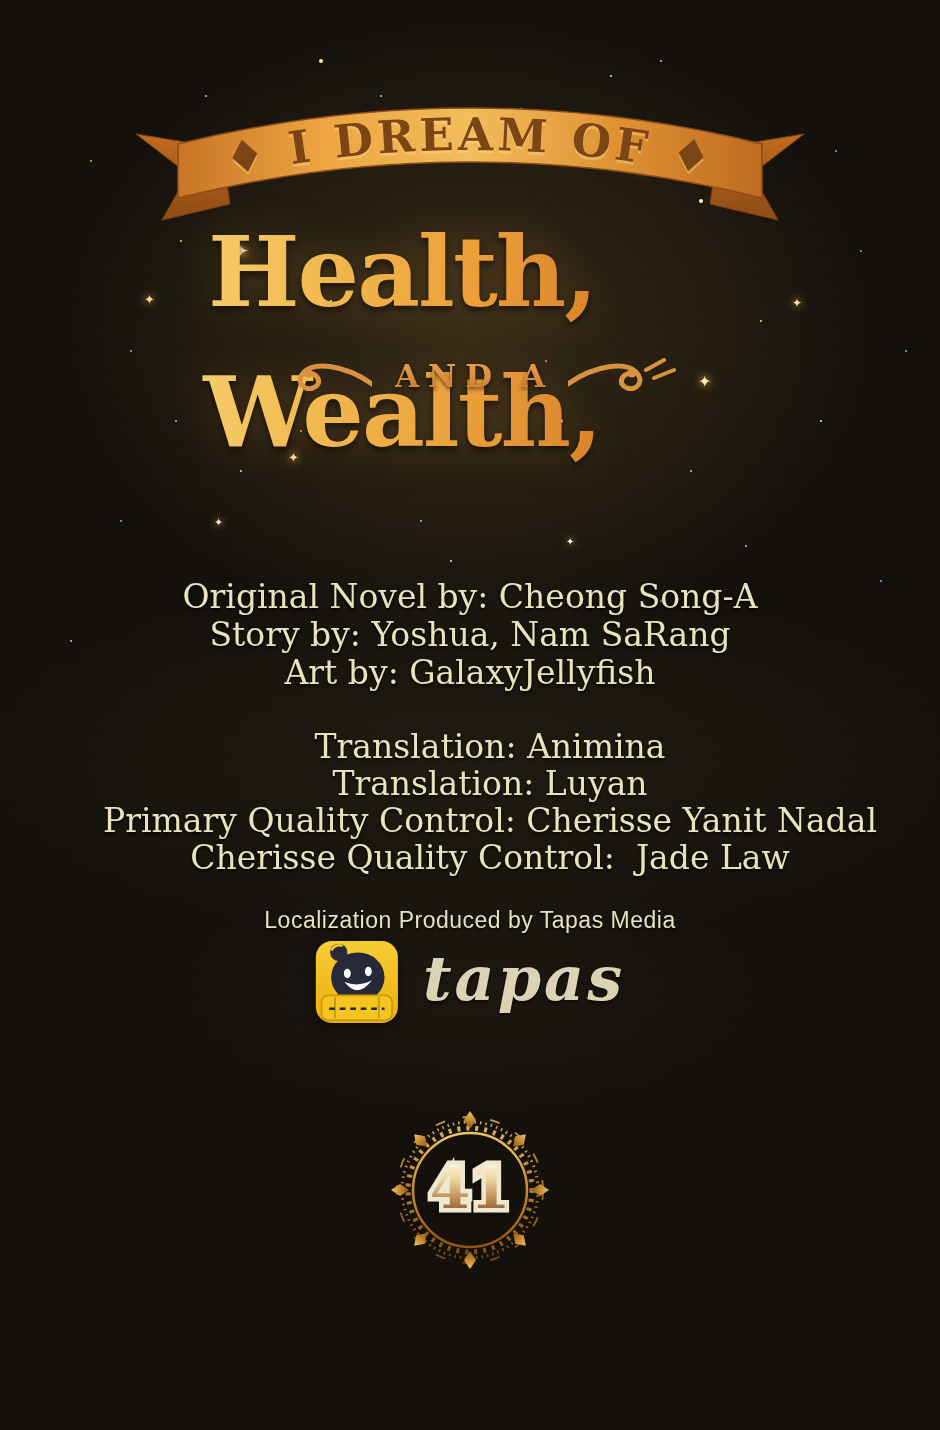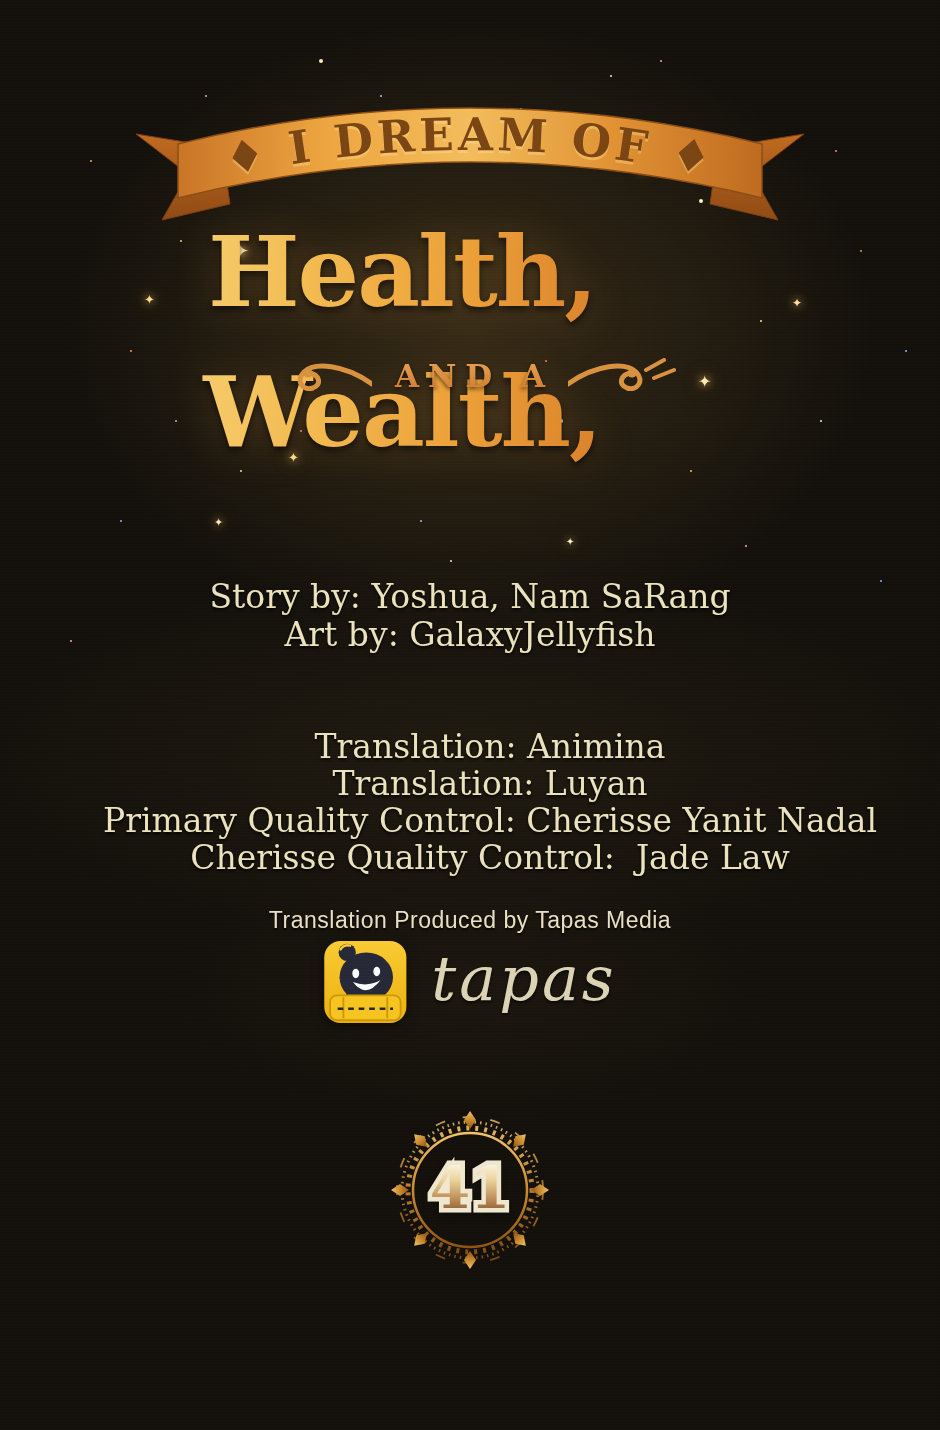--- a/index.html
+++ b/index.html
@@ -87,21 +87,21 @@
   .localization{
     position:absolute; top:905px; left:0; width:940px; text-align:center;
     font:400 23px/30px "Liberation Sans", sans-serif; color:#e9e0c2;
     letter-spacing:.5px; text-shadow:0 2px 2px rgba(0,0,0,.8);
   }
 
   
   .tapas-row{ position:absolute; top:940px; left:50%; transform:translateX(-50%); display:flex; align-items:center; gap:24px; }
   .tapas-logo{ width:84px; height:84px; filter:drop-shadow(0 3px 6px rgba(0,0,0,.5)); }
   .tapas-wordmark{
-    font-family:"DejaVu Serif", serif; font-style:italic; font-weight:normal;
+    font-family:"DejaVu Serif", serif; font-style:italic; font-weight:bold;
     font-size:62px; color:#dcd3b5; letter-spacing:3px; transform:translateY(-4px);
     text-shadow:0 2px 3px rgba(0,0,0,.7);
   }
 
   
   .chapter-badge{ position:absolute; top:1110px; left:50%; margin-left:-80px; width:160px; height:160px; }
   .ornament{ position:absolute; inset:0; }
   .chapter-number{
     position:absolute; top:50%; left:50%; transform:translate(-50%,-53%);
     font:bold 58px/58px "DejaVu Serif", serif;
@@ -171,32 +171,33 @@
     <span class="and-a grad-text">AND A</span>
     <svg class="flourish" viewBox="0 0 112 36">
       <path d="M0,26 C28,6 58,4 68,14 C77,23 69,33 59,30 C50,27 52,16 64,15" fill="none" stroke="#d8913f" stroke-width="5" stroke-linecap="round"></path>
       <circle cx="64" cy="15" r="4.5" fill="#d8913f"></circle>
       <path d="M78,12 L96,2 M86,20 L106,12" stroke="#d8913f" stroke-width="4" stroke-linecap="round"></path>
     </svg>
   </div>
 
 
   <div class="credits block1">
+    <p>Original Novel by: Cheong Song-A</p>
     <p>Story by: Yoshua, Nam SaRang</p>
     <p>Art by: GalaxyJellyfish</p>
   </div>
 
   <div class="credits block2">
     <p>Translation: Animina</p>
     <p>Translation: Luyan</p>
     <p>Primary Quality Control: Cherisse Yanit Nadal</p>
     <p>Cherisse Quality Control:  Jade Law</p>
   </div>
 
-  <p class="localization">Translation Produced by Tapas Media</p>
+  <p class="localization">Localization Produced by Tapas Media</p>
 
   <div class="tapas-row">
     <svg class="tapas-logo" viewBox="0 0 88 88">
       <defs>
         <linearGradient id="tplYellow" x1="0" y1="0" x2="0" y2="1">
           <stop offset="0" stop-color="#f8cb33"></stop>
           <stop offset="1" stop-color="#eeaf0c"></stop>
         </linearGradient>
       </defs>
       <rect x="1" y="1" width="86" height="86" rx="17" fill="url(#tplYellow)"></rect>

